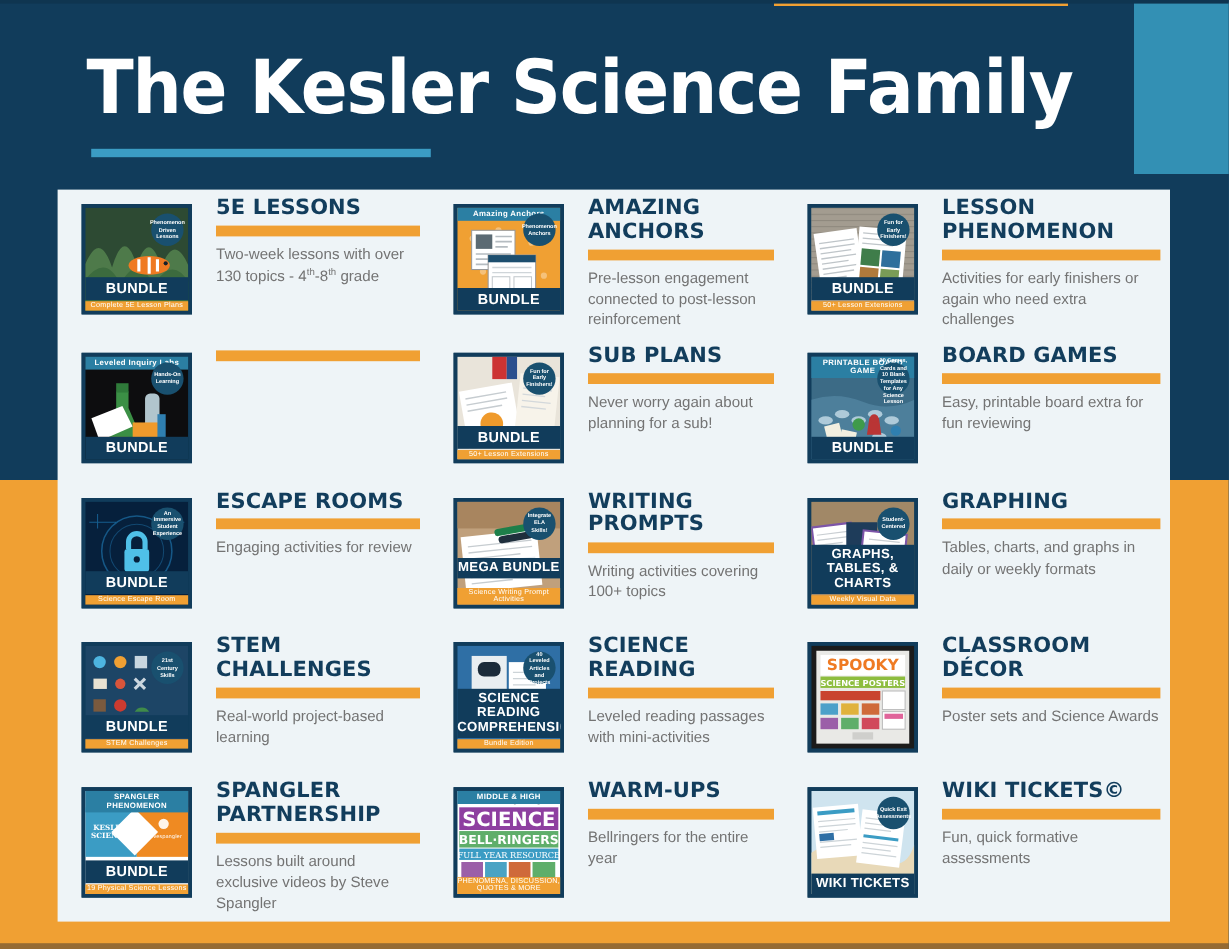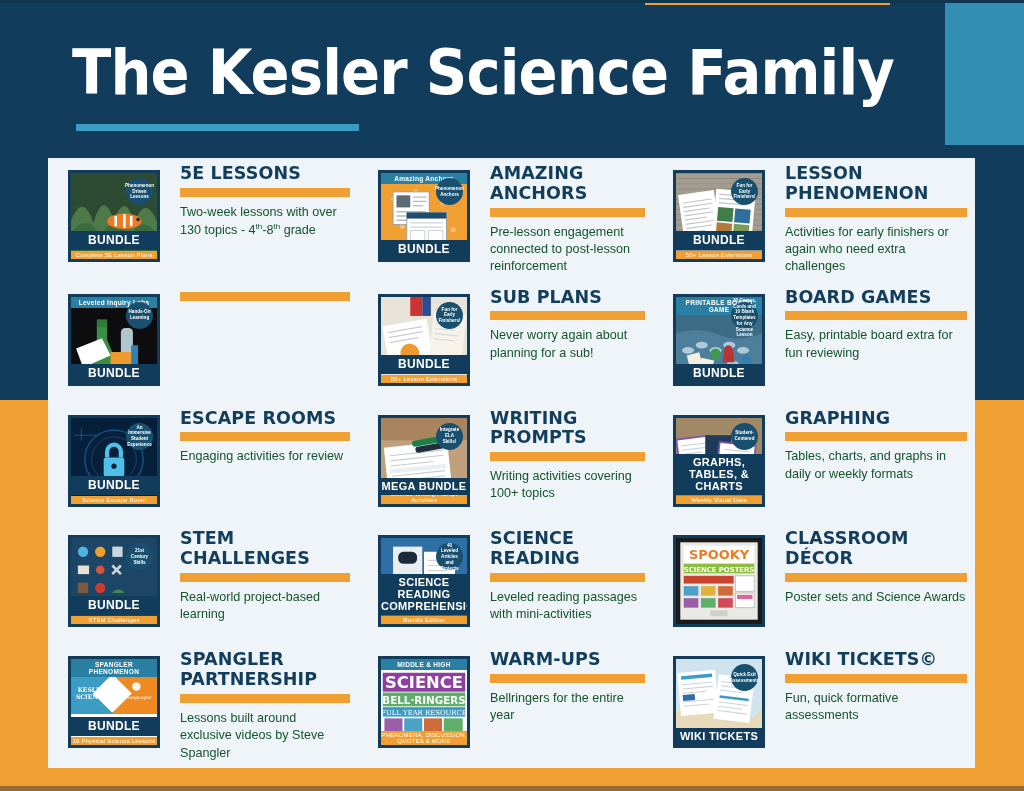--- a/index.html
+++ b/index.html
@@ -92,21 +92,21 @@
   }
 
   
   .txt{flex:1;padding-left:20px;min-width:0;}
   .t-title{
     color:#123d5c;font-weight:bold;font-size:17.5px;line-height:1.13;
     letter-spacing:.1px;margin:0;
     font-family:"DejaVu Sans", sans-serif;
   }
   .t-rule{height:9px;background:#f0a033;margin:4px 0 7px;width:100%;}
-  .t-desc{color:#14532d;font-size:12.6px;line-height:1.38;}
+  .t-desc{color:#737373;font-size:12.6px;line-height:1.38;}
   .t-desc sup{font-size:8px;vertical-align:super;}
 
   .col1 .t-title{font-size:17.5px;}
 </style>
 </head>
 <body>
 
 <div class="bg-navy"></div>
 <div class="bg-orange-lower"></div>
 <div class="bg-navy-right"></div>
@@ -332,21 +332,21 @@
                 <g stroke="#c6ccd0" stroke-width="1.3">
                   <path d="M12 40h62M12 46h62M12 52h50M12 64h62M12 70h62M12 76h40"></path>
                 </g>
                 <rect x="10" y="56" width="66" height="5" fill="#e9eef1"></rect>
               </g>
               <rect x="36" y="24" width="34" height="7" rx="3" fill="#1d7f4a" transform="rotate(-10 53 28)"></rect>
               <rect x="40" y="31" width="34" height="7" rx="3" fill="#1f2f3d" transform="rotate(-10 57 35)"></rect>
             </svg></div>
        <div class="badge">Integrate ELA Skills!</div>
           <div class="subcap">Science Writing Prompt Activities</div>
-          <div class="cap small" style="bottom:9px;margin-top:32px;">MEGA BUNDLE</div>
+          <div class="cap small" style="bottom:22px;margin-top:32px;">MEGA BUNDLE</div>
      </div>
      <div class="txt">
        <div class="t-title">WRITING PROMPTS</div>
        <div class="t-rule"></div>
        <div class="t-desc">Writing activities covering 100+ topics</div>
      </div>
       </div>
       <div class="item col3">
         <div class="thumb">
        <div class="art"><svg viewBox="0 0 100 100" preserveAspectRatio="none">

